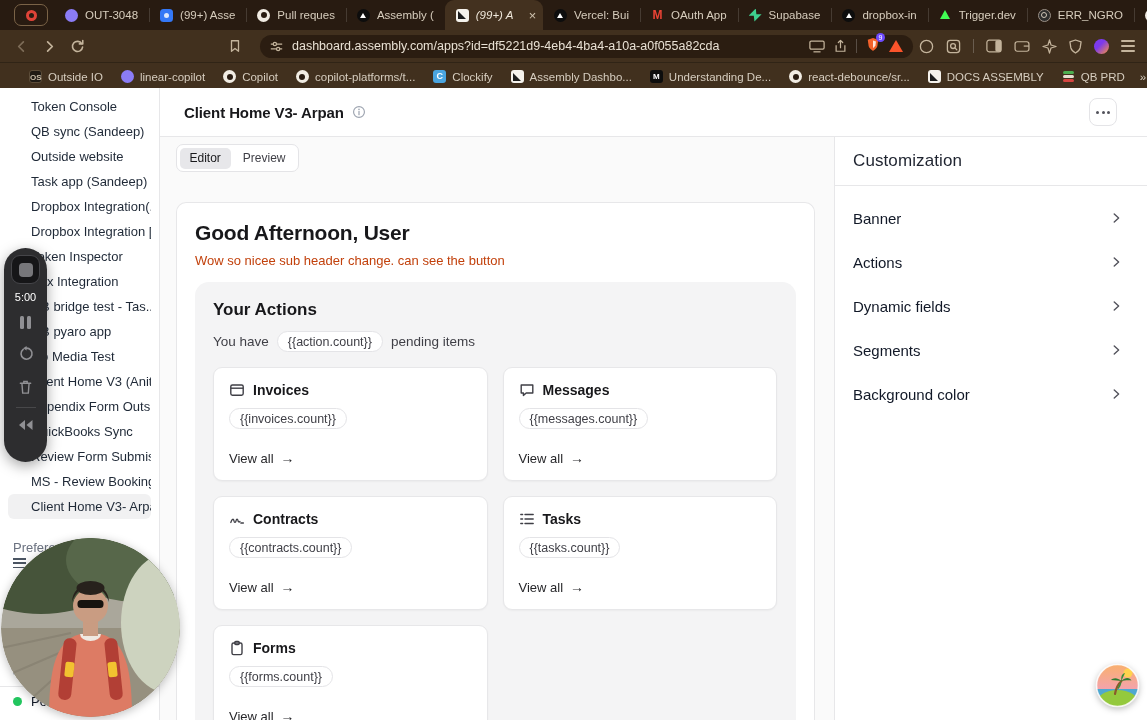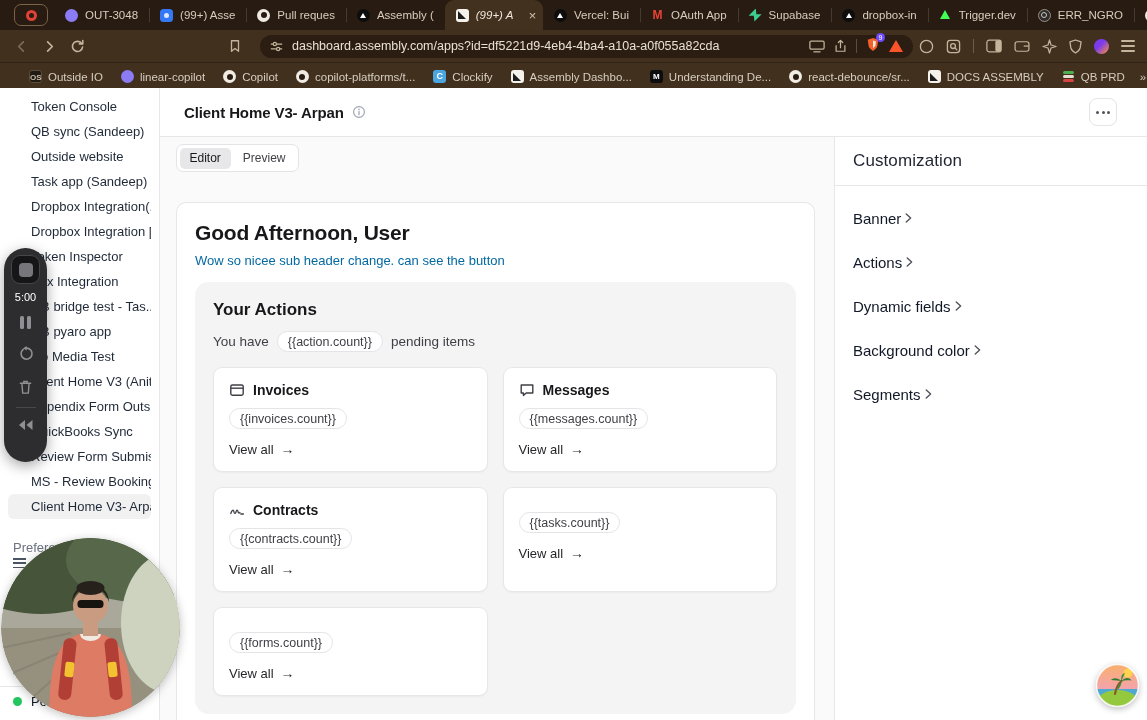--- a/index.html
+++ b/index.html
@@ -121,39 +121,39 @@
   .main-body { flex:1; display:flex; min-height:0; }
   .editor-col { flex:1; background:#fafafa; padding:7px 19px 0 16px; min-width:0; }
   .seg-toggle { display:inline-flex; align-items:center; background:#fff; border:1px solid #e4e4e7;
     border-radius:7px; padding:2.5px; gap:2px; }
   .seg { font-size:12px; padding:3.5px 10px; border-radius:5px; color:#3f3f46; cursor:pointer; }
   .seg.on { background:#e7e7ea; color:#18181b; }
 
   .canvas-card { margin-top:30px; background:#fff; border:1px solid #e7e7e9; border-bottom:none;
     border-radius:10px 10px 0 0; height:520px; padding:18px; overflow:hidden; }
   .greeting { font-size:21px; font-weight:bold; color:#18181b; letter-spacing:-.2px; }
-  .subheader { margin-top:8px; font-size:13px; color:#0369a1; }
+  .subheader { margin-top:8px; font-size:13px; color:#c2410c; }
   .actions-panel { margin-top:14px; background:#f4f4f5; border-radius:14px; padding:18px; }
   .actions-title { font-size:17px; font-weight:bold; color:#18181b; }
   .pending-line { margin-top:11px; font-size:13.5px; color:#3f3f46; display:flex; align-items:center; gap:8px; }
   .badge-pill { display:inline-block; background:#fff; border:1px solid #e4e4e7; border-radius:999px;
     padding:2.5px 10px; font-size:12.5px; color:#3f3f46; }
   .cards-grid { margin-top:15px; display:flex; flex-wrap:wrap; gap:15px; }
   .a-card { width:calc(50% - 8px); background:#fff; border:1px solid #e7e7e9; border-radius:9px;
     padding:14px 15px; box-shadow:0 1px 2px rgba(0,0,0,.04); }
   .a-card-head { display:flex; align-items:center; gap:8px; font-size:14px; font-weight:bold; color:#18181b; }
   .a-card .badge-pill { margin-top:10px; }
-  .view-all { margin-top:12px; font-size:13px; color:#27272a; display:flex; align-items:center; gap:7px; cursor:pointer; width:max-content; }
+  .view-all { margin-top:21px; font-size:13px; color:#27272a; display:flex; align-items:center; gap:7px; cursor:pointer; width:max-content; }
   .view-all .arr { font-size:14px; }
 
   .custom-panel { width:313px; flex:none; background:#fff; border-left:1px solid #e7e7e9; }
   .custom-head { padding:14px 18px; border-bottom:1px solid #e7e7e9; }
   .custom-title { font-size:17px; color:#1f2430; font-weight:500; letter-spacing:.1px; }
   .custom-list { padding-top:10px; }
-  .custom-item { height:44px; display:flex; align-items:center; justify-content:flex-start;
+  .custom-item { height:44px; display:flex; align-items:center; justify-content:space-between;
     padding:0 24px 0 18px; font-size:15px; color:#111827; cursor:pointer; }
 
   
   .recorder { position:absolute; left:4px; top:248px; width:43px; height:214px; background:#2d2d2f;
     border-radius:22px; box-shadow:0 4px 14px rgba(0,0,0,.35); z-index:40;
     display:flex; flex-direction:column; align-items:center; padding-top:7px; }
   .stop-box { width:29px; height:29px; background:#161618; border:1.5px solid #454549; border-radius:9px;
     display:flex; align-items:center; justify-content:center; cursor:pointer; }
   .stop-sq { width:14px; height:14px; background:#77777b; border-radius:4px; }
   .rec-time { margin-top:7px; color:#fff; font-size:11px; }
@@ -487,28 +487,42 @@
                     <span>Contracts</span>
                   </div>
                   <span class="badge-pill">{{contracts.count}}</span>
                   <div class="view-all">
                     <span>View all</span>
                     <span class="arr">→</span>
                   </div>
                 </div>
 
                 <div class="a-card">
+                  <div class="a-card-head">
+                    <svg width="16" height="16" viewBox="0 0 16 16">
+                        <path d="M6 3.5 H14.2 M6 8 H14.2 M6 12.5 H14.2" stroke="#3f3f46" stroke-width="1.4" stroke-linecap="round"></path>
+                        <path d="M1.8 3.5 H3.6 M1.8 8 H3.6 M1.8 12.5 H3.6" stroke="#3f3f46" stroke-width="1.4" stroke-linecap="round"></path>
+                      </svg>
+                    <span>Tasks</span>
+                  </div>
                   <span class="badge-pill">{{tasks.count}}</span>
                   <div class="view-all">
                     <span>View all</span>
                     <span class="arr">→</span>
                   </div>
                 </div>
 
                 <div class="a-card">
+                  <div class="a-card-head">
+                    <svg width="16" height="16" viewBox="0 0 16 16">
+                        <rect x="3" y="3" width="10" height="11.6" rx="1.6" fill="none" stroke="#3f3f46" stroke-width="1.4"></rect>
+                        <rect x="5.8" y="1.4" width="4.4" height="3.2" rx="1" fill="none" stroke="#3f3f46" stroke-width="1.4"></rect>
+                      </svg>
+                    <span>Forms</span>
+                  </div>
                   <span class="badge-pill">{{forms.count}}</span>
                   <div class="view-all">
                     <span>View all</span>
                     <span class="arr">→</span>
                   </div>
                 </div>
 
               </div>
             </div>
           </div>
@@ -531,27 +545,27 @@
                   <path d="M6 3.5 L11 8 L6 12.5" fill="none" stroke="#52525b" stroke-width="1.6" stroke-linecap="round" stroke-linejoin="round"></path>
                 </svg>
             </div>
             <div class="custom-item">
               <span>Dynamic fields</span>
               <svg width="14" height="14" viewBox="0 0 16 16">
                   <path d="M6 3.5 L11 8 L6 12.5" fill="none" stroke="#52525b" stroke-width="1.6" stroke-linecap="round" stroke-linejoin="round"></path>
                 </svg>
             </div>
             <div class="custom-item">
-              <span>Background color</span>
+              <span>Segments</span>
               <svg width="14" height="14" viewBox="0 0 16 16">
                   <path d="M6 3.5 L11 8 L6 12.5" fill="none" stroke="#52525b" stroke-width="1.6" stroke-linecap="round" stroke-linejoin="round"></path>
                 </svg>
             </div>
             <div class="custom-item">
-              <span>Segments</span>
+              <span>Background color</span>
               <svg width="14" height="14" viewBox="0 0 16 16">
                   <path d="M6 3.5 L11 8 L6 12.5" fill="none" stroke="#52525b" stroke-width="1.6" stroke-linecap="round" stroke-linejoin="round"></path>
                 </svg>
             </div>
           </div>
         </aside>
       </div>
     </div>
   </div>
 

